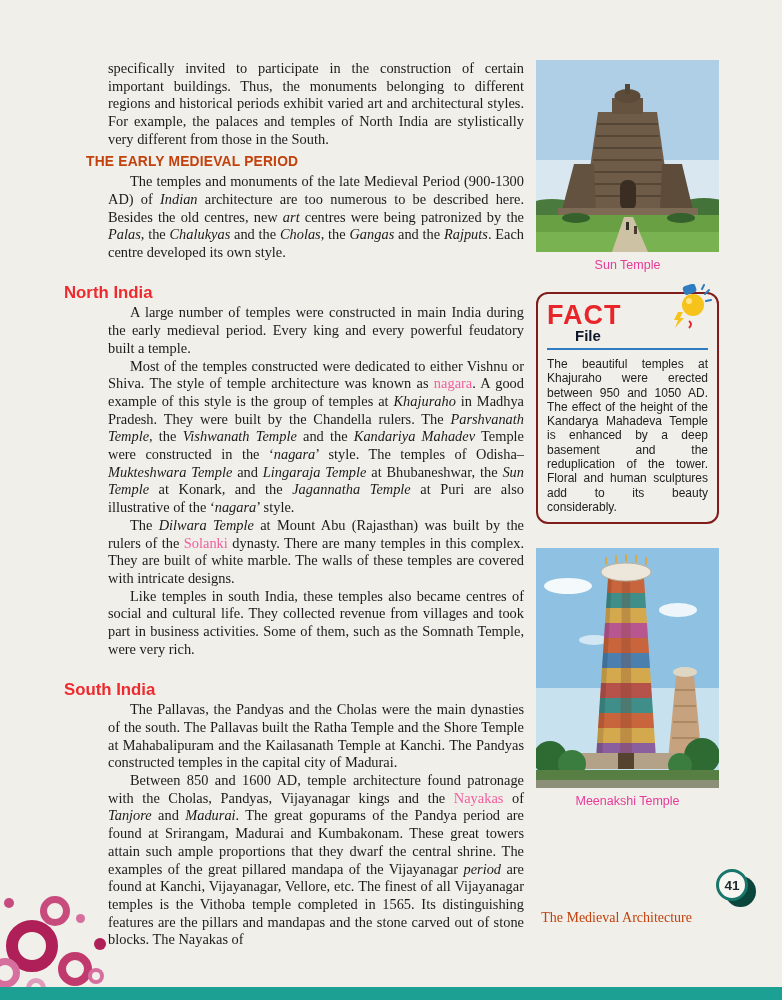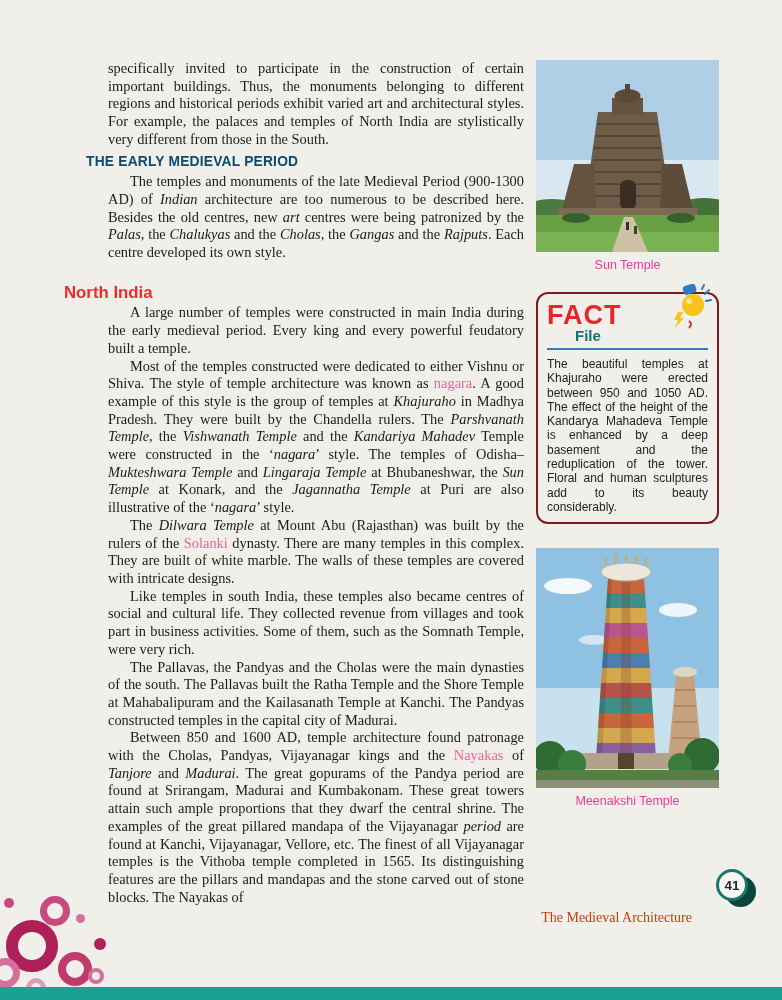--- a/index.html
+++ b/index.html
@@ -12,21 +12,21 @@
   }
   
   .text-col {
     position:absolute; left:64px; top:60px; width:460px;
     color:#1b1b1b; font-size:14.4px; line-height:17.7px; text-align:justify;
   }
   .text-col p { text-indent:22px;margin-left:44px; }
   .text-col p.first { text-indent:0; }
   .h-blue {
     font-family:"Liberation Sans", sans-serif; font-weight:bold;
-    color:#0c4a6e; font-size:13.8px; letter-spacing:.2px;
+    color:#c2410c; font-size:13.8px; letter-spacing:.2px;
     margin:4px 0 3px; padding-left:22px;
   }
   .h-red {
     font-family:"Liberation Sans", sans-serif; font-weight:bold;
     color:#ee2a2e; font-size:16.8px; margin:22px 0 3px;
   }
   .i { font-style:italic; }
   .link { color:#f0609e; }
 
   
@@ -41,21 +41,21 @@
     margin-top:20px; border:2px solid #7f1d1d; border-radius:12px;
     padding:6px 9px 8px; position:relative;
   }
   .fact-head { position:relative; border-bottom:2px solid #2f7dc0; padding:2px 0 5px; margin-bottom:7px; }
   .fact-title {
     display:block; font-family:"Liberation Sans", sans-serif; font-weight:bold;
     font-size:27px; line-height:26px; letter-spacing:1px; color:#e8262a;
   }
   .fact-sub {
     display:block; font-family:"Liberation Sans", sans-serif; font-weight:bold;
-    font-size:15px; line-height:15px; color:#0f766e; margin-left:28px;
+    font-size:15px; line-height:15px; color:#0f172a; margin-left:28px;
   }
   .bulb { position:absolute; top:-16px; right:-4px; }
   .fact-p {
     font-family:"Liberation Sans", sans-serif; font-size:12px; line-height:14.3px;
     color:#222; text-align:justify; margin-bottom:7px;
   }
   .fact-p:last-child { margin-bottom:0; }
   .photo.meenakshi { margin-top:24px; }
 
   
@@ -90,20 +90,21 @@
 
   <main class="text-col">
     <p class="first"><span>specifically invited to participate in the construction of certain important buildings. Thus, the monuments belonging to different regions and historical periods exhibit varied art and architectural styles. For example, the palaces and temples of North India are stylistically very different from those in the South.</span></p>
     <h3 class="h-blue">THE EARLY MEDIEVAL PERIOD</h3>
     <p><span>The temples and monuments of the late Medieval Period (900-1300 AD) of </span><span class="i">Indian</span><span> architecture are too numerous to be described here. Besides the old centres, new </span><span class="i">art</span><span> centres were being patronized by the </span><span class="i">Palas</span><span>, the </span><span class="i">Chalukyas</span><span> and the </span><span class="i">Cholas</span><span>, the </span><span class="i">Gangas</span><span> and the </span><span class="i">Rajputs</span><span>. Each centre developed its own style.</span></p>
     <h2 class="h-red">North India</h2>
     <p><span>A large number of temples were constructed in main India during the early medieval period. Every king and every powerful feudatory built a temple.</span></p>
     <p><span>Most of the temples constructed were dedicated to either Vishnu or Shiva. The style of temple architecture was known as </span><span class="link">nagara</span><span>. A good example of this style is the group of temples at </span><span class="i">Khajuraho</span><span> in Madhya Pradesh. They were built by the Chandella rulers. The </span><span class="i">Parshvanath Temple</span><span>, the </span><span class="i">Vishwanath Temple</span><span> and the </span><span class="i">Kandariya Mahadev</span><span> Temple were constructed in the ‘</span><span class="i">nagara</span><span>’ style. The temples of Odisha–</span><span class="i">Mukteshwara Temple</span><span> and </span><span class="i">Lingaraja Temple</span><span> at Bhubaneshwar, the </span><span class="i">Sun Temple</span><span> at Konark, and the </span><span class="i">Jagannatha Temple</span><span> at Puri are also illustrative of the ‘</span><span class="i">nagara</span><span>’ style.</span></p>
     <p><span>The </span><span class="i">Dilwara Temple</span><span> at Mount Abu (Rajasthan) was built by the rulers of the </span><span class="link">Solanki</span><span> dynasty. There are many temples in this complex. They are built of white marble. The walls of these temples are covered with intricate designs.</span></p>
     <p><span>Like temples in south India, these temples also became centres of social and cultural life. They collected revenue from villages and took part in business activities. Some of them, such as the Somnath Temple, were very rich.</span></p>
+    <h2 class="h-red">South India</h2>
     <p><span>The Pallavas, the Pandyas and the Cholas were the main dynasties of the south. The Pallavas built the Ratha Temple and the Shore Temple at Mahabalipuram and the Kailasanath Temple at Kanchi. The Pandyas constructed temples in the capital city of Madurai.</span></p>
     <p><span>Between 850 and 1600 AD, temple architecture found patronage with the Cholas, Pandyas, Vijayanagar kings and the </span><span class="link">Nayakas</span><span> of </span><span class="i">Tanjore</span><span> and </span><span class="i">Madurai</span><span>. The great gopurams of the Pandya period are found at Srirangam, Madurai and Kumbakonam. These great towers attain such ample proportions that they dwarf the central shrine. The examples of the great pillared mandapa of the Vijayanagar </span><span class="i">period</span><span> are found at Kanchi, Vijayanagar, Vellore, etc. The finest of all Vijayanagar temples is the Vithoba temple completed in 1565. Its distinguishing features are the pillars and mandapas and the stone carved out of stone blocks. The Nayakas of</span></p>
   </main>
 
   <aside class="side-col">
 
     <figure class="photo sun">
       <svg width="183" height="192" viewBox="0 0 183 192">
         <rect width="183" height="192" fill="#aecfe6"></rect>
         <rect y="100" width="183" height="60" fill="#d8e7f0"></rect>

